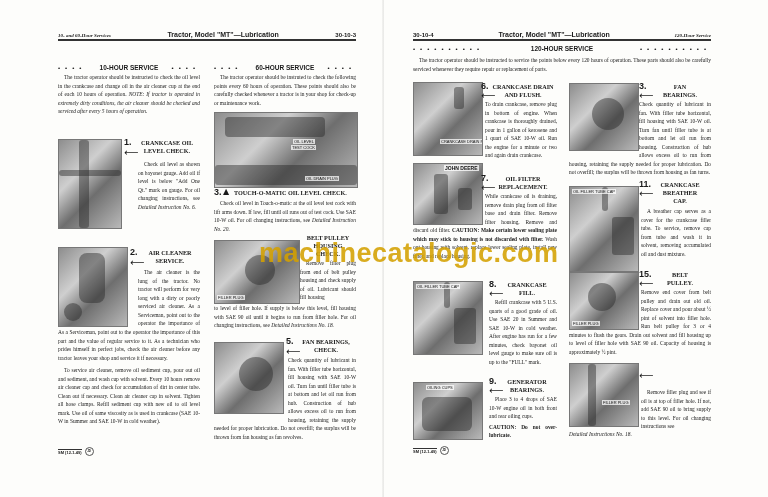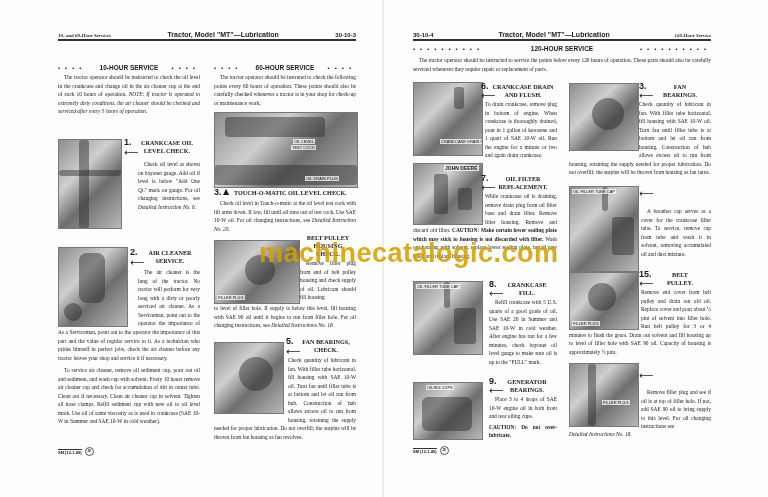--- a/index.html
+++ b/index.html
@@ -256,20 +256,26 @@
   <div class="arrow" style="left:255px;top:91px;">⟵</div>
   <div class="p" style="left:185px;top:100px;width:142px;">
     <span style="float:left;width:70px;height:52px;"></span><span>Check quantity of lubricant in fan. With filler tube horizontal, fill housing with SAE 10-W oil. Turn fan until filler tube is at bottom and let oil run from housing. Construction of hub allows excess oil to run from housing, retaining the supply needed for proper lubrication. Do not overfill; the surplus will be thrown from housing as fan turns.</span>
   </div>
 
   <div class="photo" style="left:185px;top:186px;width:68px;height:84px;">
     <div class="shade" style="left:32px;top:0;width:6px;height:24px;"></div>
     <div class="shade" style="left:42px;top:30px;width:22px;height:38px;"></div>
     <span class="label" style="left:2px;top:2px;">OIL FILLER TUBE CAP</span>
   </div>
+  <div class="item-head" style="left:255px;top:181px;width:72px;">
+    <span class="n">11.</span>
+    <div style="padding-left:10px;">CRANKCASE</div>
+    <div style="padding-left:10px;">BREATHER</div>
+    <div style="padding-left:10px;">CAP.</div>
+  </div>
   <div class="arrow" style="left:255px;top:189px;">⟵</div>
   <div class="p" style="left:257px;top:207px;width:70px;text-indent:6px;">A breather cap serves as a cover for the crankcase filler tube. To service, remove cap from tube and wash it in solvent, removing accumulated oil and dust mixture.</div>
 
   <div class="photo" style="left:185px;top:272px;width:68px;height:56px;">
     <div class="shade" style="left:18px;top:10px;width:28px;height:28px;border-radius:50%;"></div>
     <span class="label" style="left:2px;top:48px;">FILLER PLUG</span>
   </div>
   <div class="item-head" style="left:255px;top:271px;width:72px;">
     <span class="n">15.</span>
     <div style="padding-left:10px;">BELT</div>

